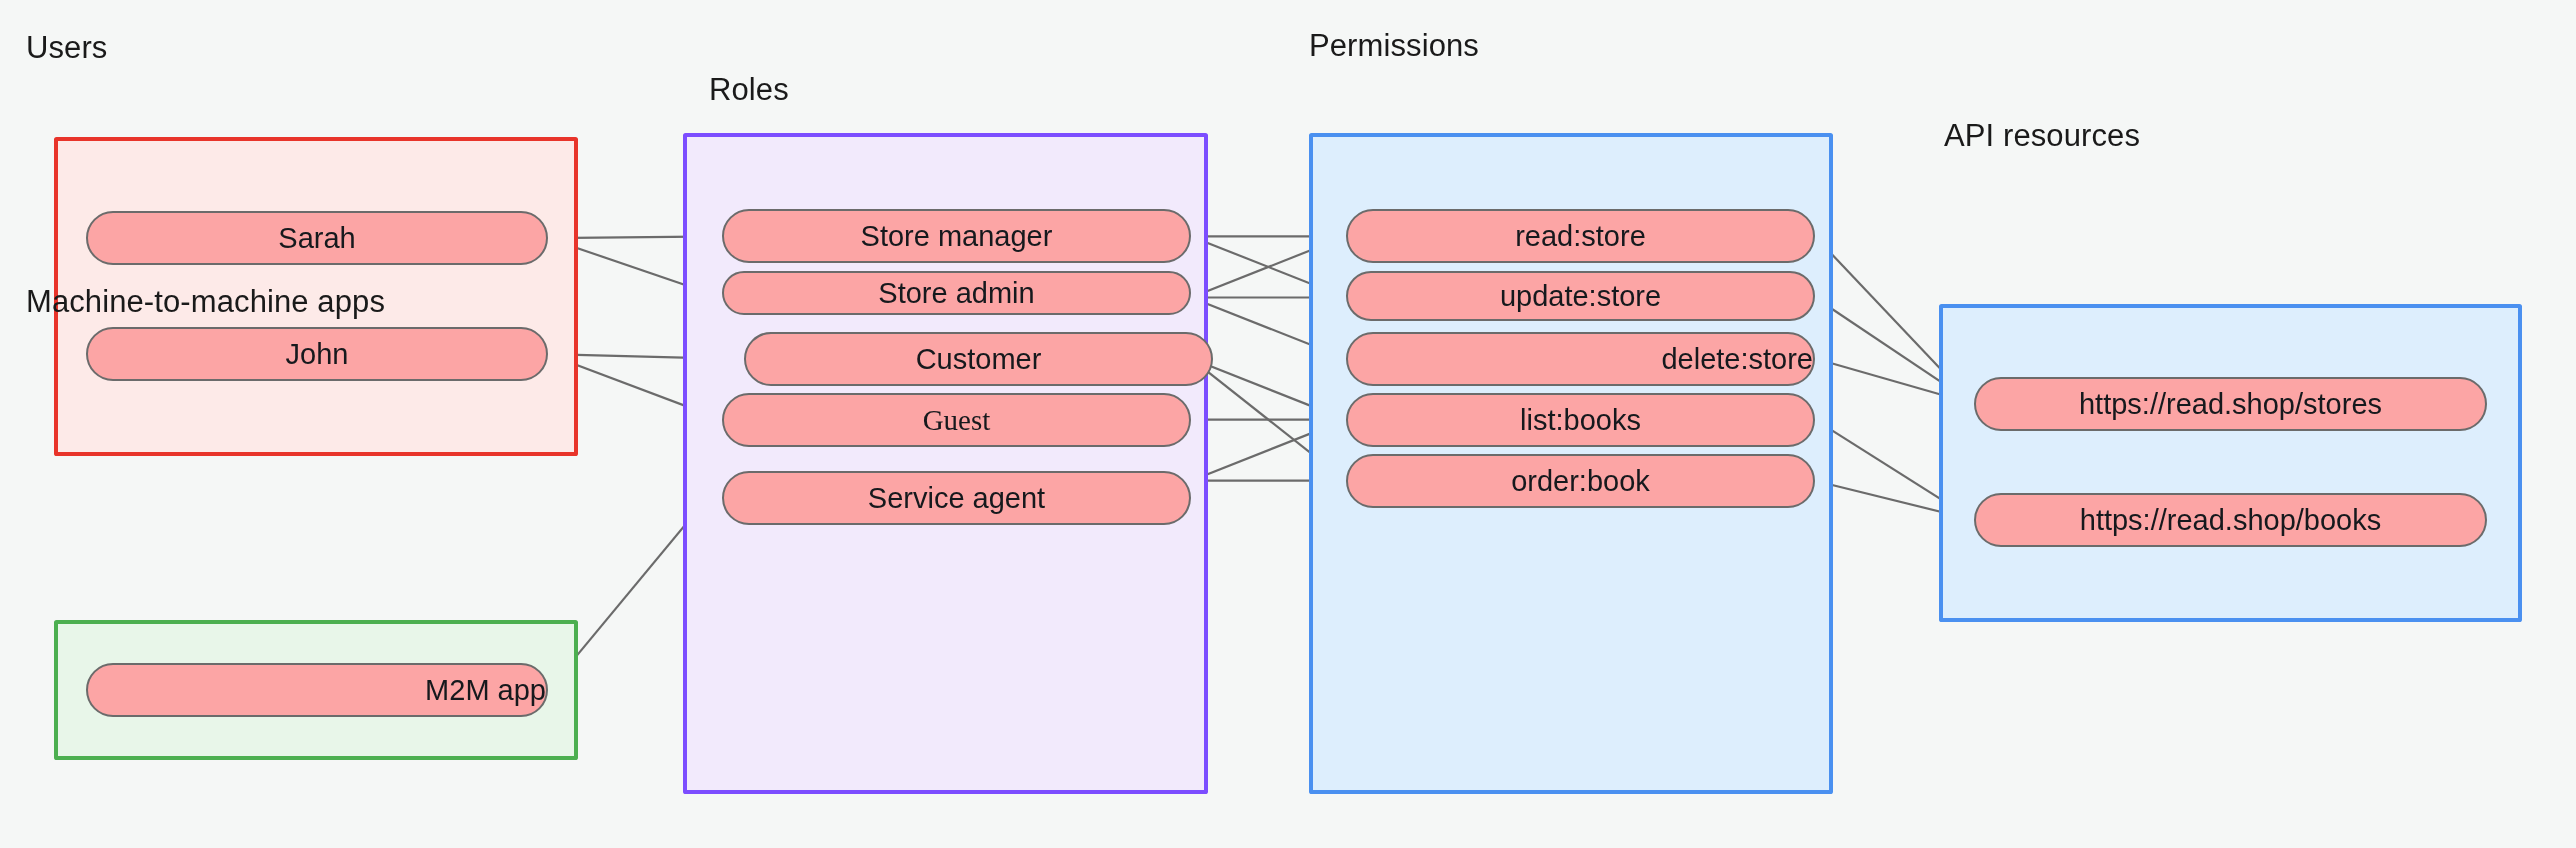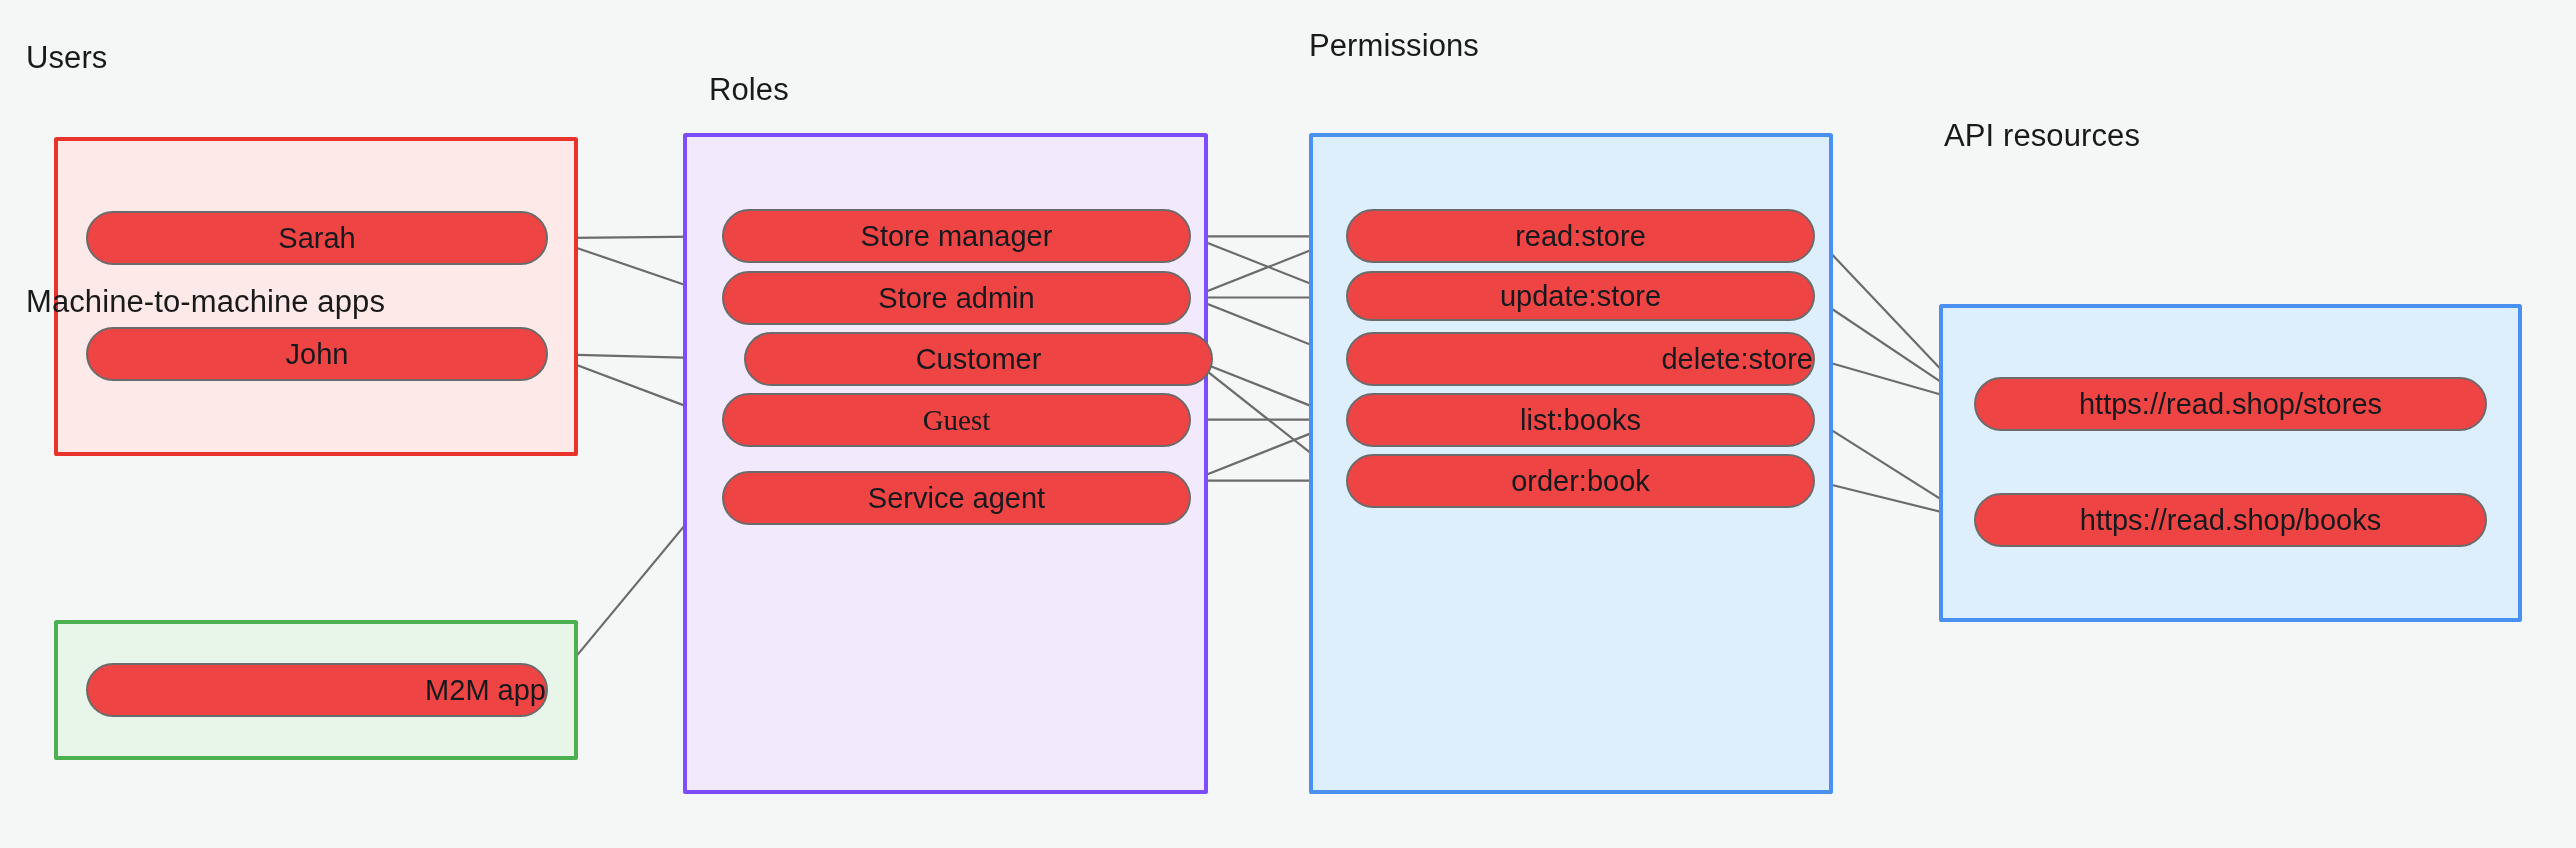--- a/index.html
+++ b/index.html
@@ -35,21 +35,21 @@
   .group-box {
     position: absolute;
     box-sizing: border-box;
     border-width: 4.4px;
     border-style: solid;
     border-radius: 2.6px;
   }
   .node {
     position: absolute;
     box-sizing: border-box;
-    background: #ef4444;
+    background: #fca5a5;
     border: 2.2px solid #6b6b6b;
     border-radius: 30px;
     display: flex;
     align-items: center;
     justify-content: center;
     font-size: 29px;
     color: #16191d;
     white-space: nowrap;
   }
 </style>
@@ -85,39 +85,39 @@
       <circle cx="827" cy="551" r="8" fill="#6b6b6b"></circle>
       <circle cx="1542" cy="271" r="8" fill="#6b6b6b"></circle>
       <circle cx="1542" cy="341" r="8" fill="#6b6b6b"></circle>
       <circle cx="1542" cy="411" r="8" fill="#6b6b6b"></circle>
       <circle cx="1542" cy="481" r="8" fill="#6b6b6b"></circle>
       <circle cx="1542" cy="551" r="8" fill="#6b6b6b"></circle>
       <circle cx="2262" cy="463" r="8" fill="#6b6b6b"></circle>
       <circle cx="2262" cy="596" r="8" fill="#6b6b6b"></circle>
     </svg>
   <div id="groups-layer">
-      <div class="group-label" style="left: 26px; top: 40px;">Users</div>
+      <div class="group-label" style="left: 26px; top: 30px;">Users</div>
       <div class="group-box" style="left: 54px; top: 137px; width: 524px; height: 319px; border-color: rgb(232, 52, 42); background: rgb(253, 234, 232);"></div>
       <div class="node" style="left: 86px; top: 211px; width: 462px; height: 54px;">
         <span>Sarah</span>
       </div>
       <div class="node" style="left: 86px; top: 327px; width: 462px; height: 54px;">
         <span>John</span>
       </div>
       <div class="group-label" style="left: 26px; top: 284px;">Machine-to-machine apps</div>
       <div class="group-box" style="left: 54px; top: 620px; width: 524px; height: 140px; border-color: rgb(76, 175, 80); background: rgb(232, 246, 233);"></div>
       <div class="node" style="left: 86px; top: 663px; width: 462px; height: 54px; justify-content: flex-end;">
         <span>M2M app</span>
       </div>
       <div class="group-label" style="left: 709px; top: 28px; margin-top: 44px;">Roles</div>
       <div class="group-box" style="left: 683px; top: 133px; width: 525px; height: 661px; border-color: rgb(124, 77, 255); background: rgb(242, 234, 252);"></div>
       <div class="node" style="left: 722px; top: 209px; width: 469px; height: 54px;">
         <span>Store manager</span>
       </div>
-      <div class="node" style="left: 722px; top: 271px; width: 469px; height: 54px;">
+      <div class="node" style="left: 722px; top: 271px; width: 469px; height: 44px;">
         <span>Store admin</span>
       </div>
       <div class="node" style="left: 744px; top: 332px; width: 469px; height: 54px;">
         <span>Customer</span>
       </div>
       <div class="node" style="left: 722px; top: 393px; width: 469px; height: 54px; font-family: Liberation Serif, serif;">
         <span>Guest</span>
       </div>
       <div class="node" style="left: 722px; top: 454px; width: 469px; height: 54px; margin-top: 17px;">
         <span>Service agent</span>

